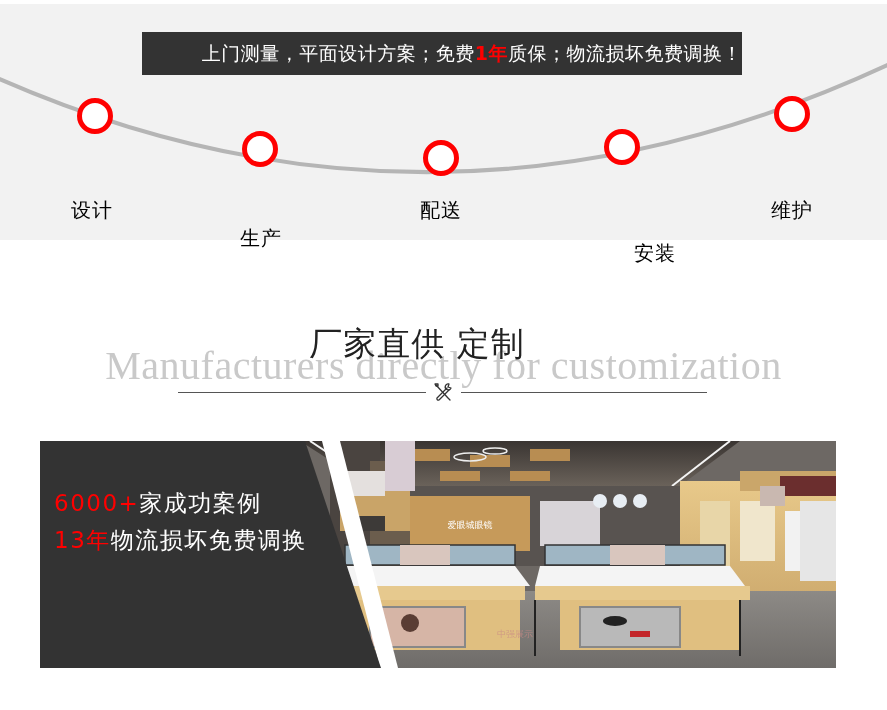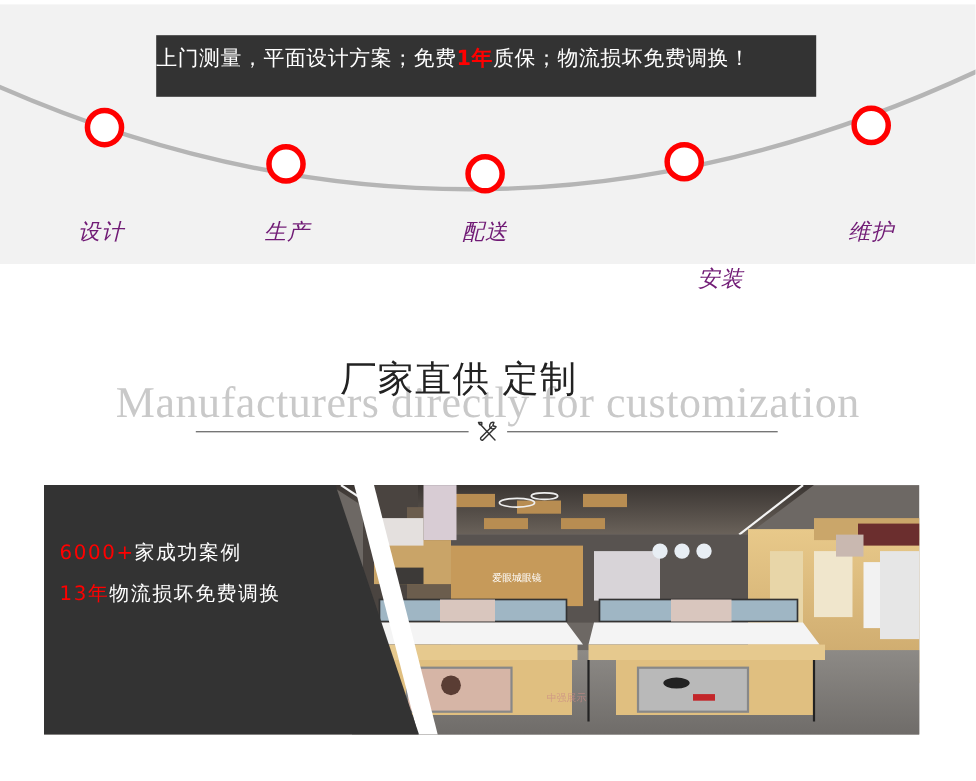--- a/index.html
+++ b/index.html
@@ -4,36 +4,36 @@
 <style>
   * { box-sizing: border-box; margin: 0; padding: 0; }
   html, body { width: 887px; height: 710px; background: #ffffff; overflow: hidden; }
   body { position: relative; font-family: "DejaVu Sans", "Liberation Sans", sans-serif; }
 
   .process-band {
     position: absolute; left: 0; top: 4px; width: 887px; height: 236px;
     background: #f2f2f2;
   }
   .promo-banner {
-    position: absolute; left: 142px; top: 32px; width: 600px; height: 56px;
+    position: absolute; left: 142px; top: 32px; width: 600px; height: 43px;
     background: #333333; color: #ffffff;
-    font-size: 19px; line-height: 43px; text-align: left; letter-spacing: 0.5px;
+    font-size: 19px; line-height: 43px; text-align: right; letter-spacing: 0.5px;
     white-space: nowrap;
   }
   .promo-banner .hl { color: #ff0000; font-weight: bold; }
 
   .curve-svg { position: absolute; left: 0; top: 4px; width: 887px; height: 236px; }
 
   .step-dot {
     position: absolute; width: 36px; height: 36px; border-radius: 50%;
     background: #ffffff; border: 5px solid #ff0000;
   }
   .step-label {
     position: absolute; top: 197px; width: 80px; text-align: center;
-    font-size: 20px; color: #701a75; letter-spacing: 1px; font-style: italic;
+    font-size: 20px; color: #000000; letter-spacing: 1px;
   }
 
   .section-head { position: absolute; left: 0; top: 318px; width: 887px; height: 90px; }
   .section-bg-text {
     position: absolute; left: 0; top: 24px; width: 887px; text-align: center;
     font-family: Liberation Serif, serif;
     font-size: 40px; color: #c9c9c9; letter-spacing: 0.5px; white-space: nowrap;
   }
   .section-title {
     position: absolute; left: 0; top: 4px; width: 834px; text-align: center;
@@ -47,21 +47,21 @@
   }
 
   .feature-card {
     position: absolute; left: 40px; top: 441px; width: 796px; height: 227px;
     overflow: hidden; background: #ffffff;
   }
   .store-photo { position: absolute; left: 0; top: 0; width: 796px; height: 227px; }
   .dark-panel { position: absolute; left: 0; top: 0; width: 796px; height: 227px; }
   .feature-lines { position: absolute; left: 14px; top: 44px; }
   .feature-line {
-    color: #ffffff; font-size: 18px; line-height: 36.5px; letter-spacing: 1.5px; white-space: nowrap;
+    color: #ffffff; font-size: 23px; line-height: 36.5px; letter-spacing: 1.5px; white-space: nowrap;
   }
   .feature-line .hl { color: #ff0000; }
 </style>
 </head>
 <body>
 
 <div class="process-band"></div>
 
 <svg class="curve-svg" viewBox="0 0 887 236">
   <path d="M -5 73 Q 441 270 892 59" fill="none" stroke="#b5b5b5" stroke-width="4"></path>
@@ -71,21 +71,21 @@
   <span>上门测量，平面设计方案；免费</span><span class="hl">1年</span><span>质保；物流损坏免费调换！</span>
 </div>
 
 <div class="step-dot" style="left:77px; top:98px;"></div>
 <div class="step-dot" style="left:242px; top:131px;"></div>
 <div class="step-dot" style="left:423px; top:140px;"></div>
 <div class="step-dot" style="left:604px; top:129px;"></div>
 <div class="step-dot" style="left:774px; top:96px;"></div>
 
 <div class="step-label" style="left:52px;">设计</div>
-<div class="step-label" style="left:221px;">生产</div>
+<div class="step-label" style="left:221px;margin-top:28px;">生产</div>
 <div class="step-label" style="left:401px;">配送</div>
 <div class="step-label" style="left:615px;margin-top:43px;">安装</div>
 <div class="step-label" style="left:752px;">维护</div>
 
 <div class="section-head">
   <div class="section-bg-text">Manufacturers directly for customization</div>
   <div class="section-title">厂家直供 定制</div>
   <div class="divider-line" style="left:178px; width:248px;"></div>
   <div class="divider-line" style="left:461px; width:246px;"></div>
   <svg class="divider-icon" viewBox="0 0 22 20">

